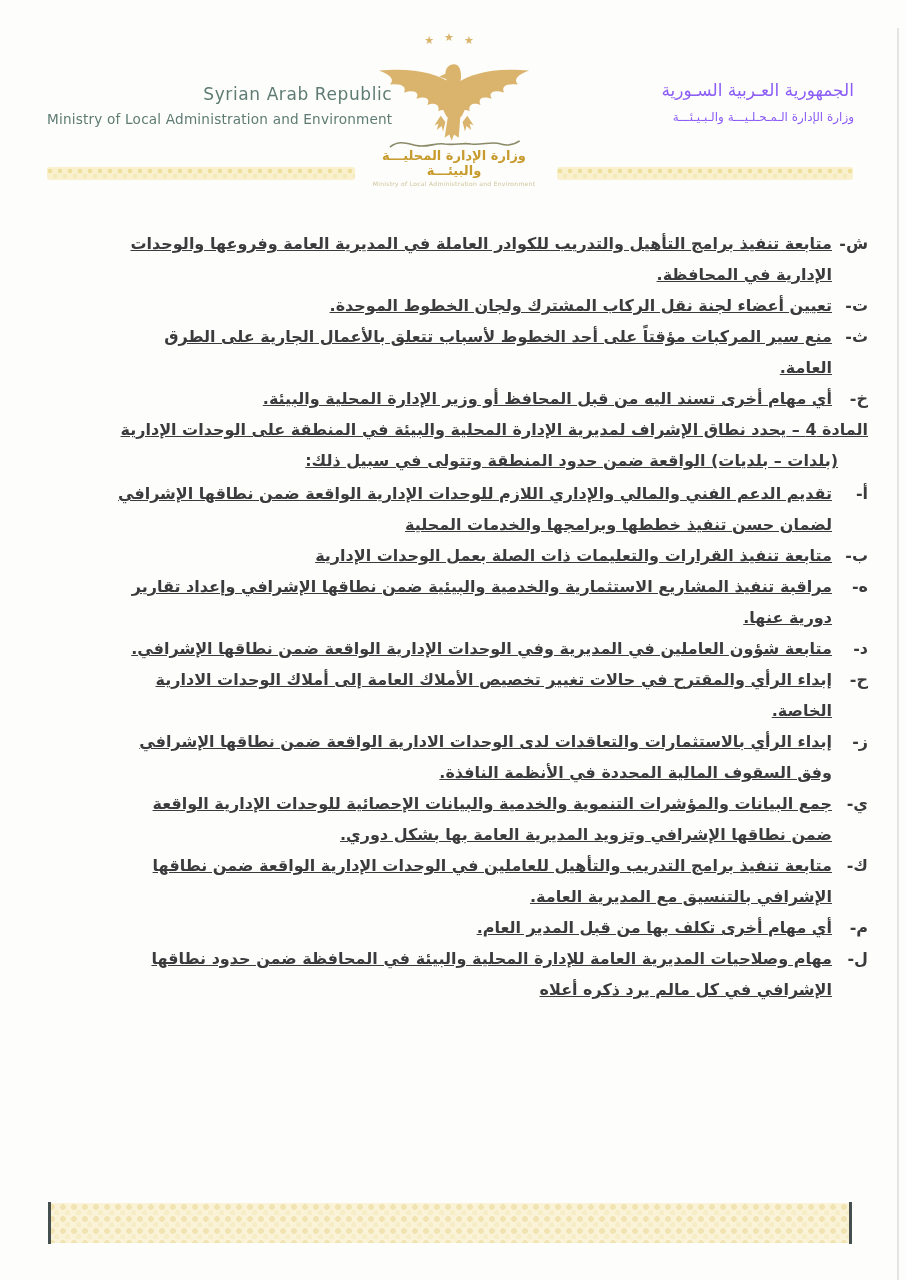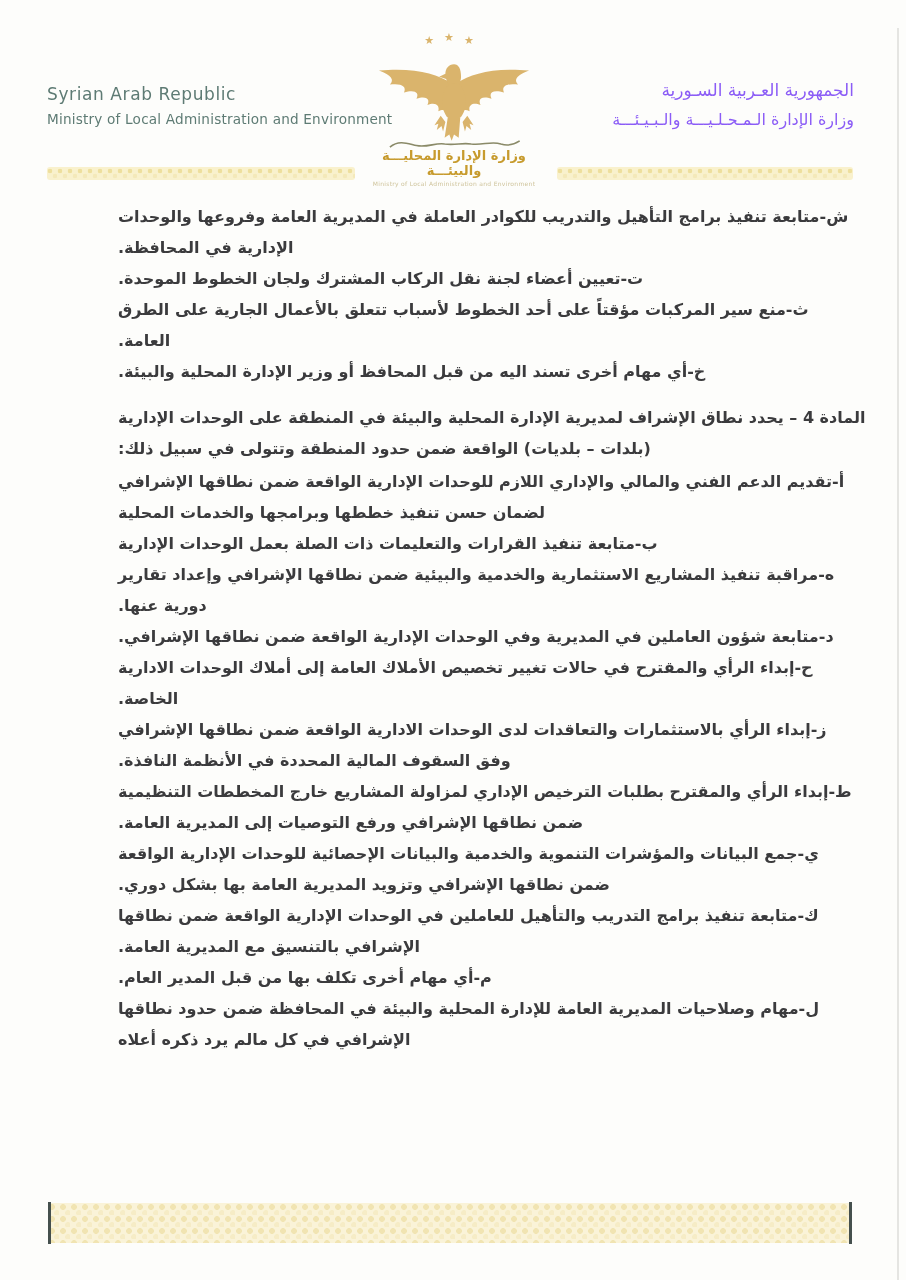--- a/index.html
+++ b/index.html
@@ -8,31 +8,31 @@
     width:906px; height:1280px;
     margin:0 auto;
     background:#fdfdfb;
     overflow:hidden;
     font-family:"DejaVu Sans", sans-serif;
   }
 
   
   .header-en {
     position:absolute; left:47px; top:84px;
-    color:#5e7b74; direction:ltr;
+    color:#5e7b74; direction:ltr;text-align:right;
   }
   .header-en .l1 { font-size:17px; letter-spacing:.6px; }
   .header-en .l2 { font-size:13.6px; margin-top:7px; letter-spacing:.2px; }
 
   .header-ar {
     position:absolute; right:52px; top:80px;
     color:#8b5cf6; direction:rtl; text-align:right;
   }
   .header-ar .l1 { font-size:17px; }
-  .header-ar .l2 { font-size:16px; margin-top:10px; letter-spacing:.5px; }
+  .header-ar .l2 { font-size:12px; margin-top:10px; letter-spacing:.5px; }
 
   .logo {
     position:absolute; left:368px; top:36px; width:172px;
     text-align:center;
   }
   .logo .stars { height:14px; color:#dab46c; font-size:11px; letter-spacing:10px; line-height:10px; }
   .logo .stars .mid { position:relative; top:-3px; }
   .logo svg { display:block; margin:0 auto; }
   .logo-caption-ar { font-size:13px; font-weight:bold; color:#c79b2e; margin-top:-4px; direction:rtl; }
   .logo-caption-en { font-size:6px; color:#cfc49c; margin-top:2px; letter-spacing:.3px; }
@@ -44,32 +44,32 @@
       radial-gradient(circle at 3px 4px, #eedf9d 2px, rgba(0,0,0,0) 2.6px),
       radial-gradient(circle at 8px 9px, #f4e9ba 2px, rgba(0,0,0,0) 2.6px);
     background-size:10px 13px;
     border-radius:3px;
   }
   .band.left  { left:47px;  width:308px; }
   .band.right { left:557px; width:296px; }
 
   
   .doc-body {
-    position:absolute; top:201px; right:38px; left:118px;
-    direction:rtl; text-align:left;
+    position:absolute; top:228px; right:38px; left:118px;
+    direction:rtl; text-align:right;
     color:#3b3b3d;
-    font-size:16px; line-height:31px; font-weight:bold;
+    font-size:16px; line-height:31px; font-weight:bold;text-decoration:underline;
   }
   .item, .article {
     padding-right:36px; text-indent:-36px;   
   }
   .marker {
     display:inline-block; width:36px; text-indent:0; vertical-align:baseline;
   }
-  .article { margin-top:15px; margin-bottom:2px; padding-right:30px; text-indent:-30px; }
+  .article { margin-bottom:2px; padding-right:30px; text-indent:-30px; }
   .article .title { font-weight:bold; }
 
   
   .footer-band {
     position:absolute; left:48px; top:1203px; width:804px; height:40px;
     background-color:#faf3d8;
     background-image:
       radial-gradient(circle at 4px 4px, #f1e4b2 2.6px, rgba(0,0,0,0) 3.2px),
       radial-gradient(circle at 9px 10px, #f6ecc6 2.6px, rgba(0,0,0,0) 3.2px);
     background-size:11px 12px;
@@ -168,23 +168,20 @@
 
 
         <div class="item">
           <span class="marker">ح-</span><span>إبداء الرأي والمقترح في حالات تغيير تخصيص الأملاك العامة إلى أملاك الوحدات الادارية الخاصة.</span>
         </div>
 
         <div class="item">
           <span class="marker">ز-</span><span>إبداء الرأي بالاستثمارات والتعاقدات لدى الوحدات الادارية الواقعة ضمن نطاقها الإشرافي وفق السقوف المالية المحددة في الأنظمة النافذة.</span>
         </div>
 
-        <div class="item">
-          <span class="marker">ط-</span><span>إبداء الرأي والمقترح بطلبات الترخيص الإداري لمزاولة المشاريع خارج المخططات التنظيمية ضمن نطاقها الإشرافي ورفع التوصيات إلى المديرية العامة.</span>
-        </div>
 
         <div class="item">
           <span class="marker">ي-</span><span>جمع البيانات والمؤشرات التنموية والخدمية والبيانات الإحصائية للوحدات الإدارية الواقعة ضمن نطاقها الإشرافي وتزويد المديرية العامة بها بشكل دوري.</span>
         </div>
 
         <div class="item">
           <span class="marker">ك-</span><span>متابعة تنفيذ برامج التدريب والتأهيل للعاملين في الوحدات الإدارية الواقعة ضمن نطاقها الإشرافي بالتنسيق مع المديرية العامة.</span>
         </div>
 
         <div class="item">

